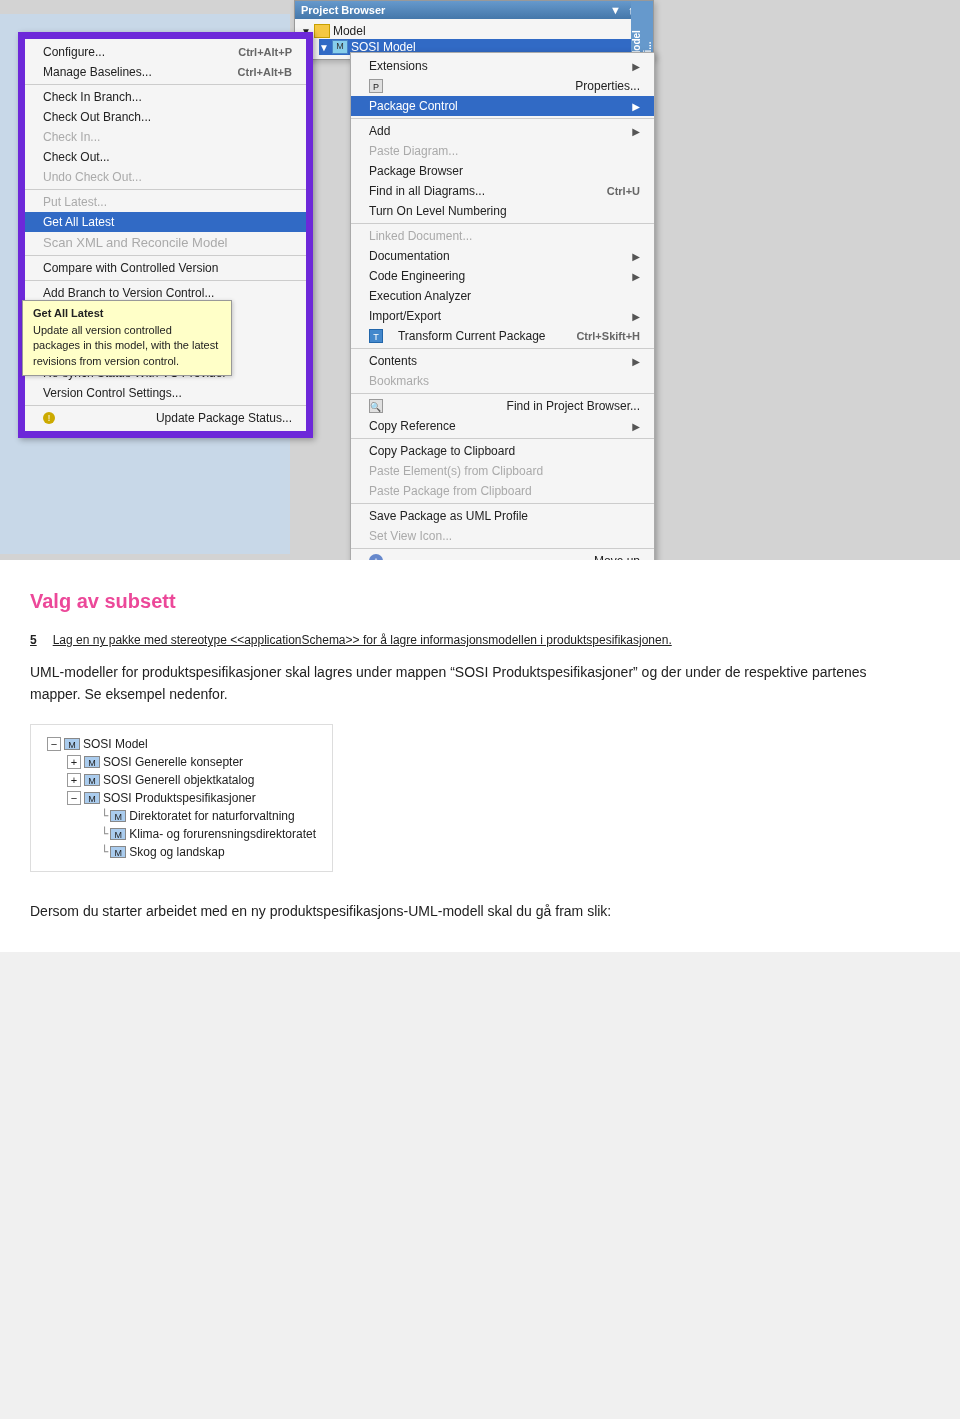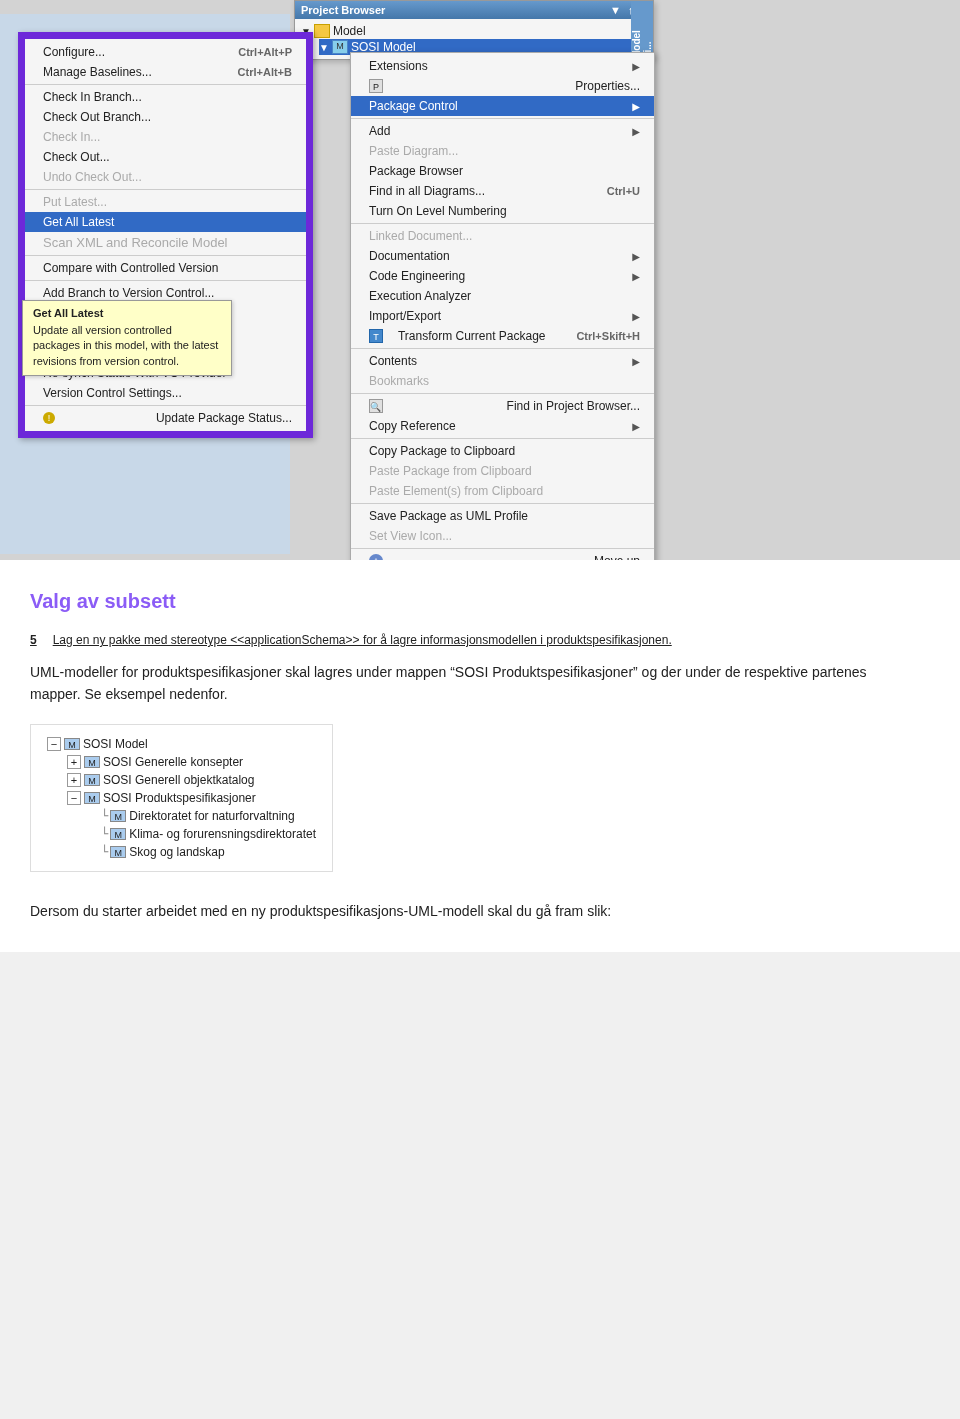--- a/index.html
+++ b/index.html
@@ -167,21 +167,21 @@
 
     
     .content-area {
       padding: 30px 40px 30px 30px;
       background: #fff;
     }
 
     .section-heading {
       font-size: 20px;
       font-weight: bold;
-      color: #8b5cf6;
+      color: #ec4899;
       margin-bottom: 18px;
     }
 
     .step-line {
       font-size: 12px;
       margin-bottom: 12px;
       line-height: 1.5;
       text-decoration: underline;
     }
     .step-number {
@@ -378,24 +378,24 @@
     </div>
     <div class="menu-item">
       <span>Copy Reference</span>
       <span class="arrow">▶</span>
     </div>
     <div class="menu-separator"></div>
     <div class="menu-item">
       <span>Copy Package to Clipboard</span>
     </div>
     <div class="menu-item disabled">
+      <span>Paste Element(s) from Clipboard</span>
+    </div>
+    <div class="menu-item disabled">
       <span>Paste Package from Clipboard</span>
-    </div>
-    <div class="menu-item disabled">
-      <span>Paste Element(s) from Clipboard</span>
     </div>
     <div class="menu-separator"></div>
     <div class="menu-item">
       <span>Save Package as UML Profile</span>
     </div>
     <div class="menu-item disabled">
       <span>Set View Icon...</span>
     </div>
     <div class="menu-separator"></div>
     <div class="menu-item" style="display:flex;align-items:center;gap:4px;">

